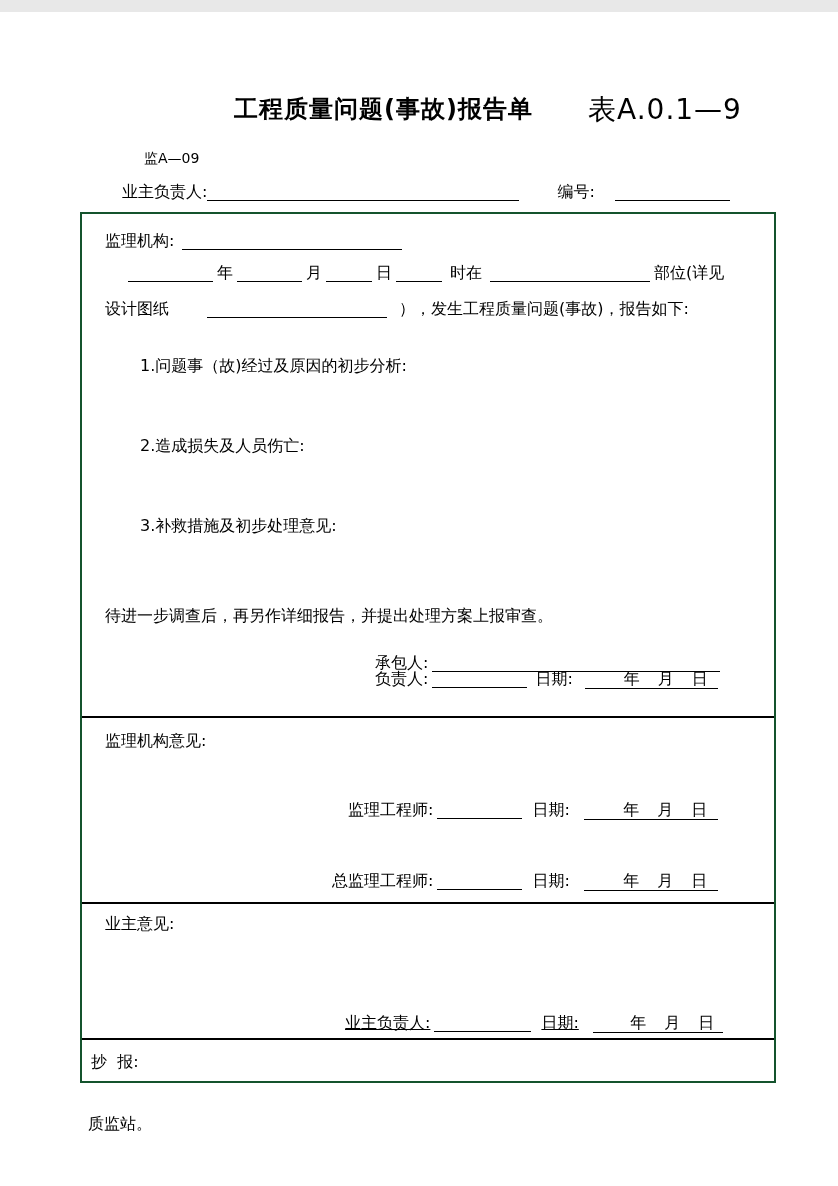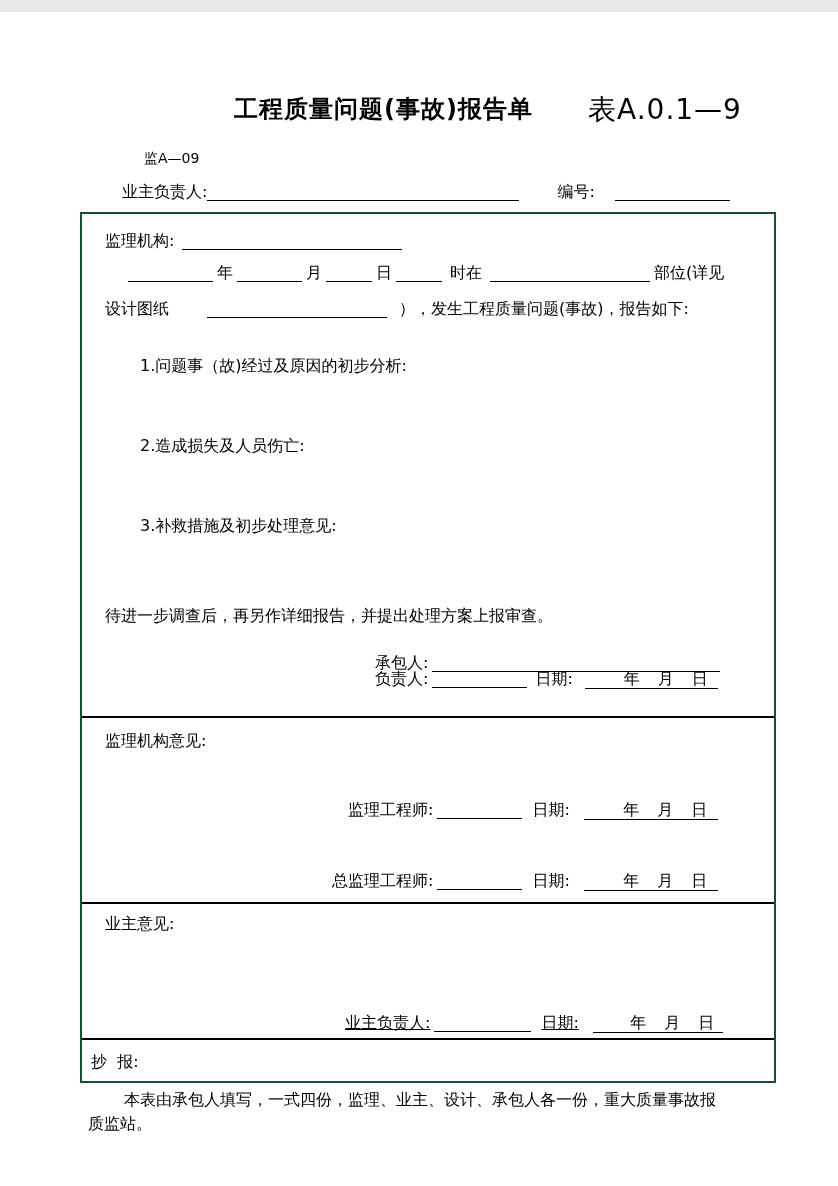--- a/index.html
+++ b/index.html
@@ -101,16 +101,15 @@
     </div>
 
     <div class="divider" style="top:824px;"></div>
 
     <div>
       <div class="abs pre" style="left:9px; top:838px;">抄  报:</div>
     </div>
 
   </div>
 
-  <div class="abs" style="left:124px; top:1078px;">本表由承包人填写，一式四份，监理、业主、设计、承包人各一份，重大质量事故报</div>
   <div class="abs" style="left:88px; top:1102px;">质监站。</div>
 
 </div>
 
 </body></html>

